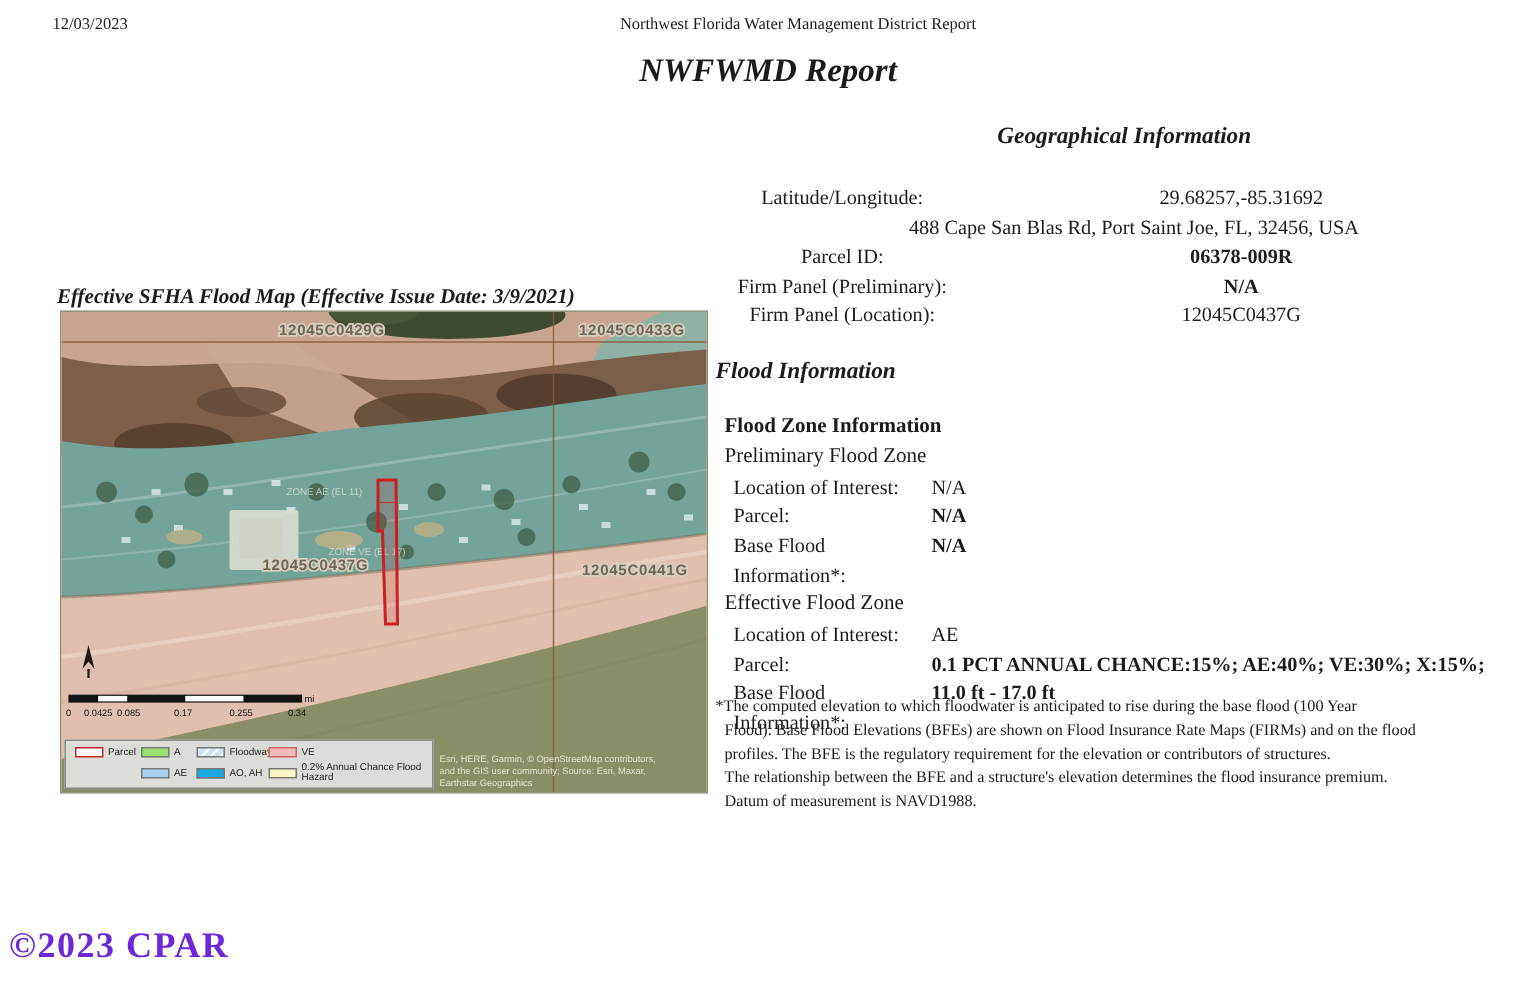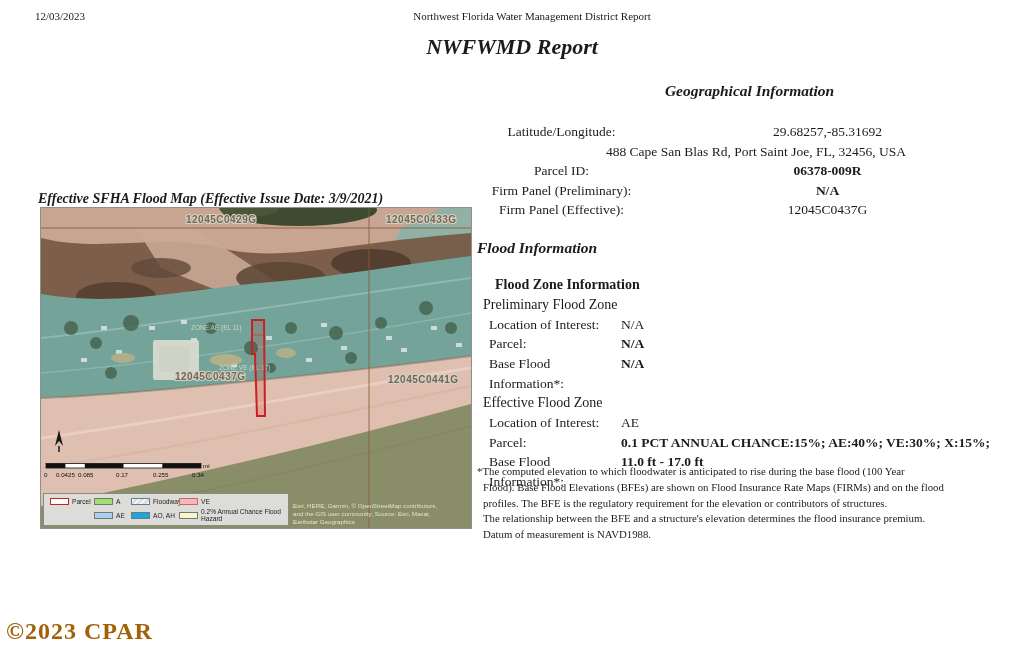--- a/index.html
+++ b/index.html
@@ -19,21 +19,21 @@
   
   .section-heading{font-size:15.5px;font-weight:bold;font-style:italic;}
   .geo-block{left:477px;top:82px;width:545px;text-align:center;}
   .geo-rows{margin:22px 0 0 13px;}
   .info-row{display:flex;font-size:13.5px;line-height:19.6px;}
   .geo-rows .info-row .lbl{width:143px;flex:none;}
   .info-row .val{flex:1;}
   .bold{font-weight:bold;}
 
   .flood-block{left:477px;top:239px;width:545px;}
-  .flood-zone-heading{margin:18px 0 0 18px;font-size:14px;font-weight:bold;line-height:20px;}
+  .flood-zone-heading{margin:18px 0 0 6px;font-size:14px;font-weight:bold;line-height:20px;}
   .zone-title{margin-left:6px;font-size:14px;line-height:19.8px;}
   .zone-rows{margin-left:12px;}
   .zone-rows .info-row .lbl{width:132px;flex:none;}
 
   .footnote{left:477px;top:464px;width:545px;font-size:10.8px;line-height:15.8px;}
   .footnote div{padding-left:6px;}
   .footnote div:first-child{padding-left:0;}
 
   
   .map-title{left:38px;top:191px;font-size:14px;font-weight:bold;font-style:italic;}
@@ -53,21 +53,21 @@
   .legend-row{display:flex;align-items:center;padding-left:6px;margin-top:3.5px;}
   .lcell{display:flex;align-items:center;gap:3px;flex:none;}
   .lc1{width:44px;} .lc2{width:37px;} .lc3{width:48px;} .lc4{flex:1;}
   .lspacer{width:44px;flex:none;}
   .swatch{width:19px;height:7px;border:1px solid #777;box-sizing:border-box;flex:none;}
   .swatch.parcel{border:1.6px solid #c22525;}
   .swatch.floodway{background-image:repeating-linear-gradient(135deg,rgba(255,255,255,.95) 0 1.5px,rgba(255,255,255,0) 1.5px 4.5px);}
   .swatch.ve{border:1px solid #c66;}
 
   
-  .watermark{left:6px;top:618px;font-size:24px;font-weight:bold;letter-spacing:1px;color:#a16207;
+  .watermark{left:6px;top:618px;font-size:24px;font-weight:bold;letter-spacing:1px;color:#6d28d9;
              font-family:"Liberation Serif",serif;}
 </style>
 </head>
 <body>
 
 <div class="abs doc-date">12/03/2023</div>
 <div class="abs doc-header">Northwest Florida Water Management District Report</div>
 <div class="abs report-title">NWFWMD Report</div>
 
 <div class="abs geo-block">
@@ -82,21 +82,21 @@
     </div>
     <div class="info-row">
       <span class="lbl">Parcel ID:</span>
       <span class="val bold">06378-009R</span>
     </div>
     <div class="info-row">
       <span class="lbl">Firm Panel (Preliminary):</span>
       <span class="val bold">N/A</span>
     </div>
     <div class="info-row">
-      <span class="lbl">Firm Panel (Effective):</span>
+      <span class="lbl">Firm Panel (Location):</span>
       <span class="val">12045C0437G</span>
     </div>
   </div>
 </div>
 
 <div class="abs flood-block">
   <div class="section-heading">Flood Information</div>
   <div class="flood-zone-heading">Flood Zone Information</div>
 
   <div class="zone-title">Preliminary Flood Zone</div>

